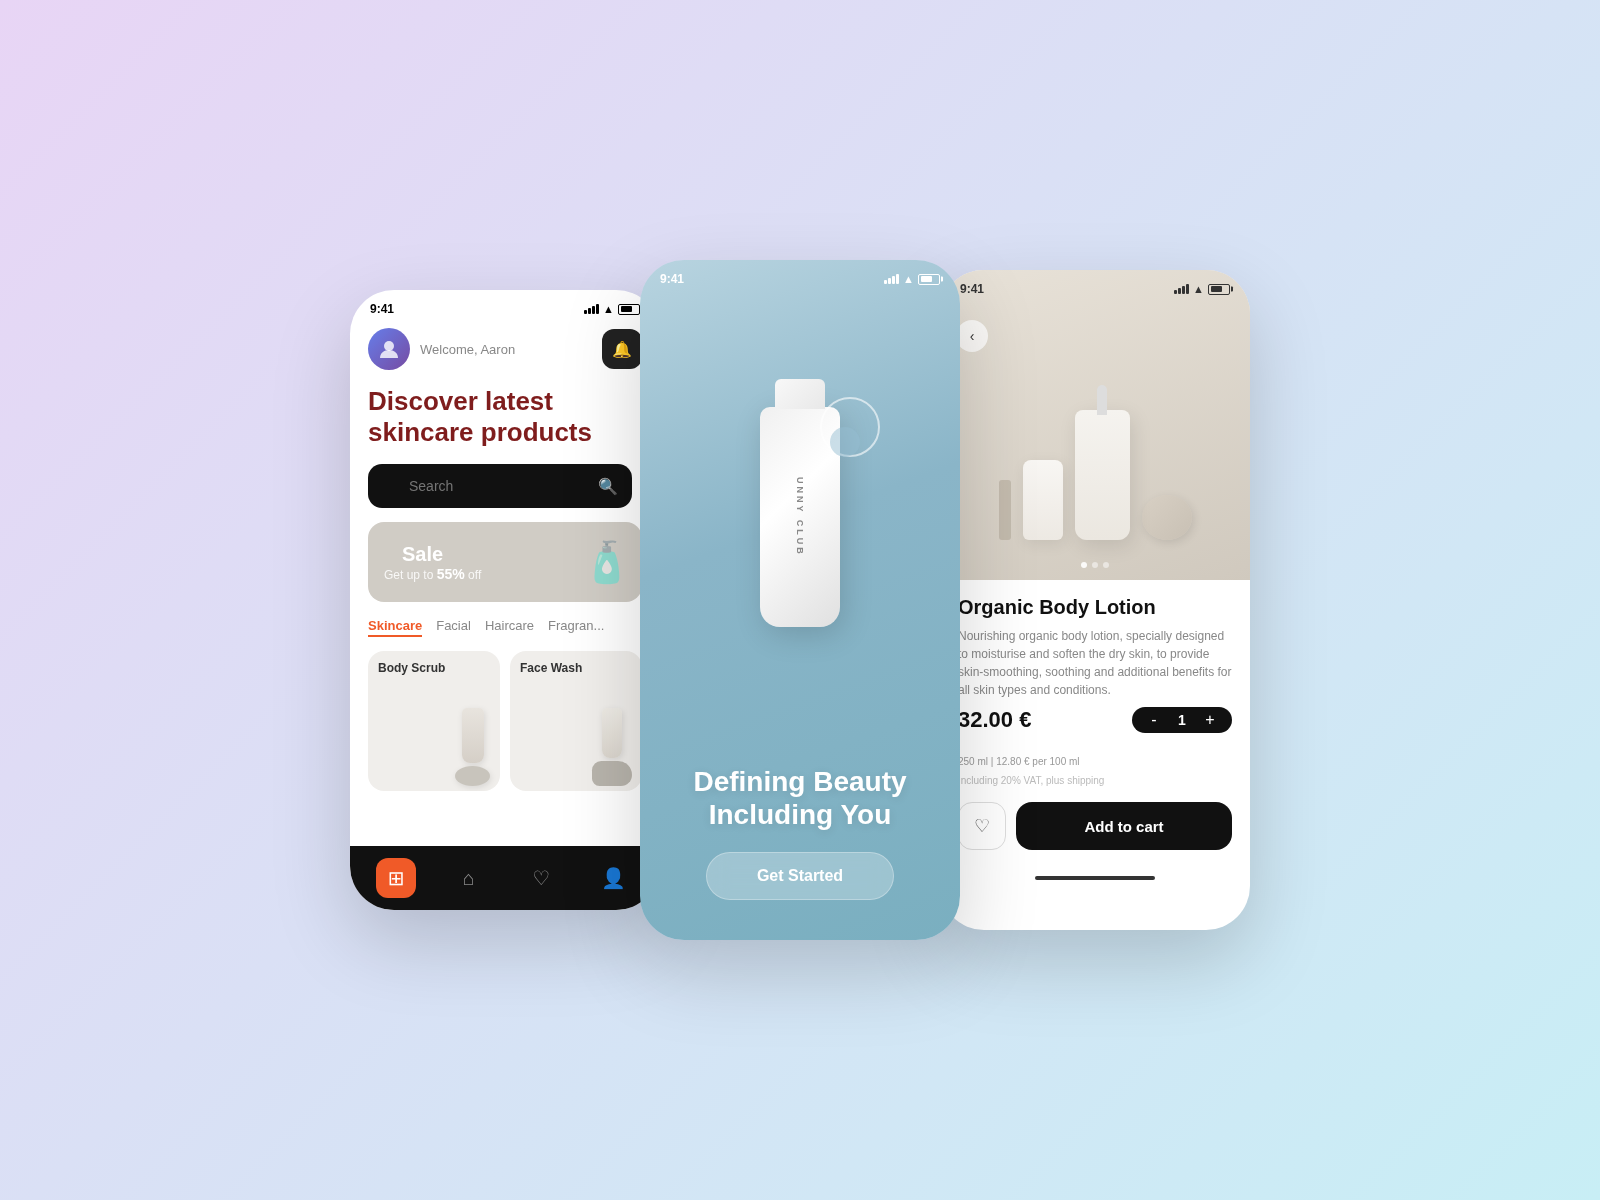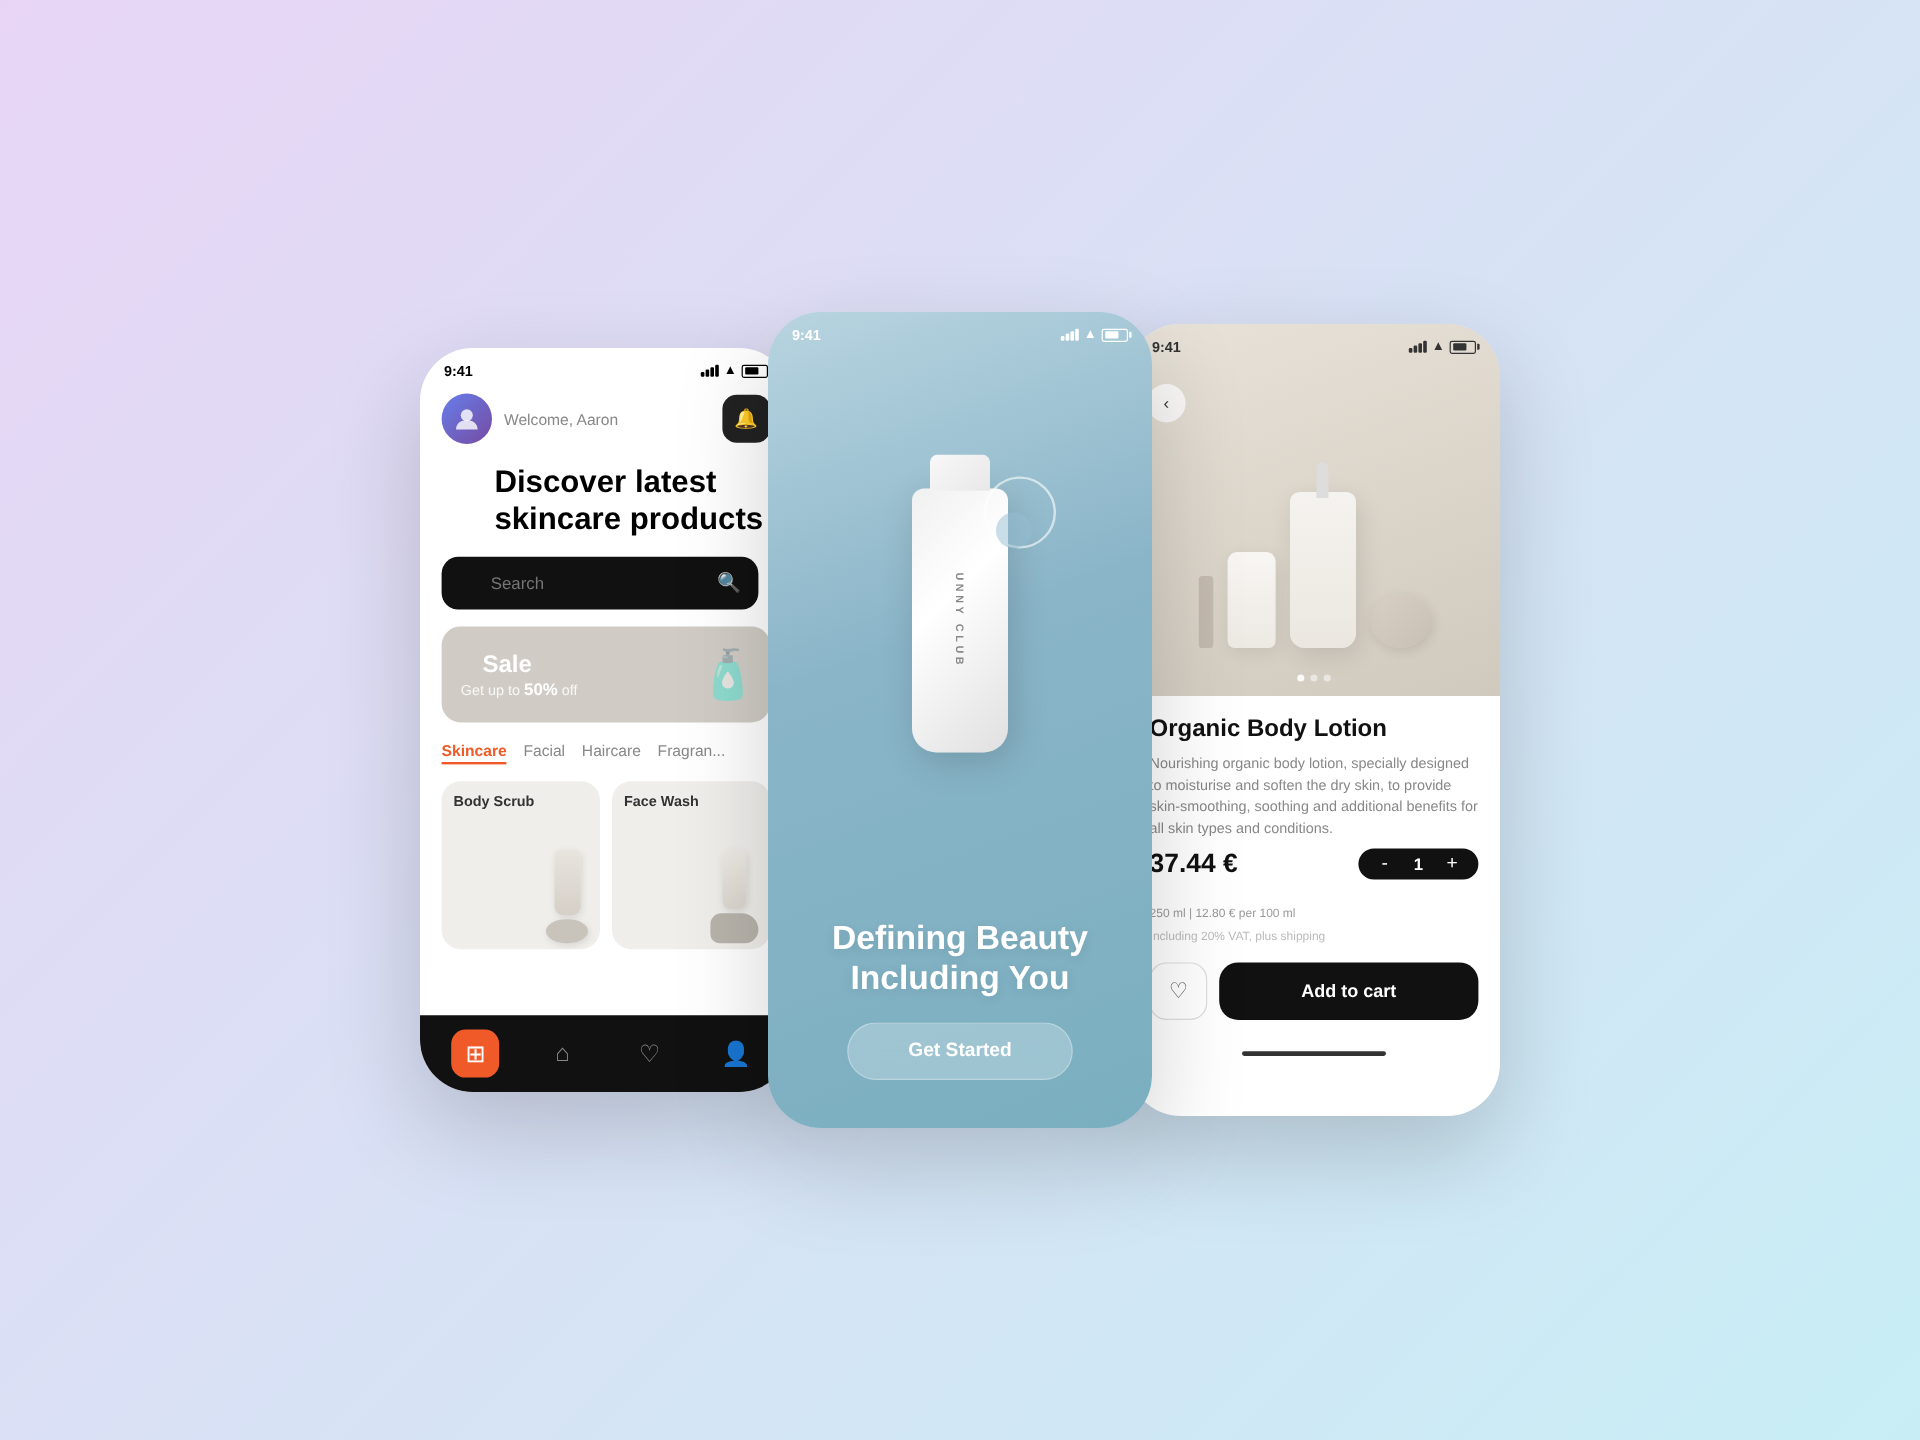--- a/index.html
+++ b/index.html
@@ -170,24 +170,23 @@
       display: flex;
       align-items: center;
       justify-content: center;
       color: white;
       font-size: 16px;
     }
 
     .headline {
       font-size: 26px;
       font-weight: 800;
-      color: #000000;
+      color: #7f1d1d;
       line-height: 1.2;
       margin-bottom: 16px;
-      margin-left: 44px;
     }
 
     .search-row {
       display: flex;
       gap: 10px;
       margin-bottom: 14px;
     }
 
     .search-bar {
       flex: 1;
@@ -752,21 +751,21 @@
         <div class="filter-btn">
           <span style="color:white;font-size:16px;">⊟</span>
         </div>
       </div>
 
       <div class="sale-banner">
         <div class="sale-text">
           <div class="sale-title">Sale</div>
           <div class="sale-sub">
             <span>Get up to</span>
-            <strong>50%</strong>
+            <strong>55%</strong>
             <span>off</span>
           </div>
         </div>
         <div class="sale-img">🧴</div>
       </div>
 
       <div class="categories">
         <span class="cat-item active">Skincare</span>
         <span class="cat-item">Facial</span>
         <span class="cat-item">Haircare</span>
@@ -892,21 +891,21 @@
         <div class="dot"></div>
         <div class="dot"></div>
       </div>
     </div>
 
     <div class="product-info">
       <div class="product-title-p3">Organic Body Lotion</div>
       <div class="product-desc">Nourishing organic body lotion, specially designed to moisturise and soften the dry skin, to provide skin-smoothing, soothing and additional benefits for all skin types and conditions.</div>
 
       <div class="price-row">
-        <div class="price">37.44 €</div>
+        <div class="price">32.00 €</div>
         <div class="qty-control">
           <div class="qty-btn">-</div>
           <div class="qty-num">1</div>
           <div class="qty-btn">+</div>
         </div>
       </div>
 
       <div class="volume-info">
         <span>250 ml</span>
         <span> | </span>

